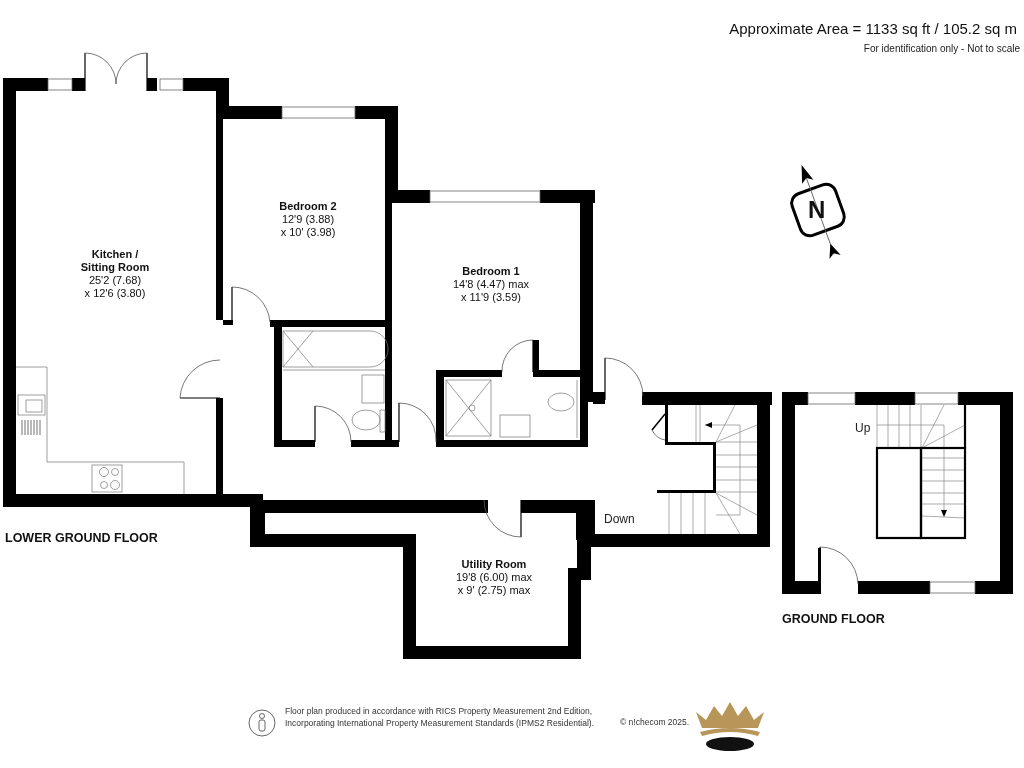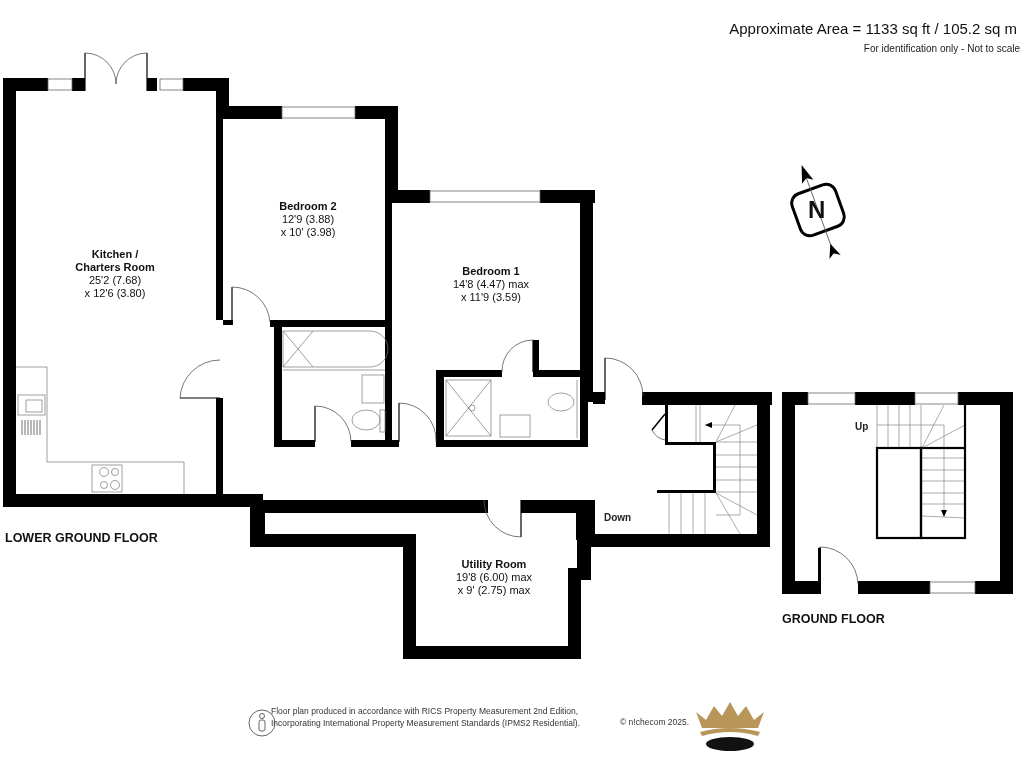--- a/index.html
+++ b/index.html
@@ -5,22 +5,22 @@
   html, body { margin:0; padding:0; background:#ffffff; }
   body { width:1024px; height:768px; position:relative; overflow:hidden; font-family:"Liberation Sans", sans-serif; color:#111; }
   .abs { position:absolute; }
   #plan { position:absolute; left:0; top:0; width:1024px; height:768px; }
   .area-title { position:absolute; right:7px; top:20px; font-size:15px; color:#111; white-space:nowrap; }
   .area-sub { position:absolute; right:4px; top:43px; font-size:10px; color:#222; white-space:nowrap; }
   .room-label { position:absolute; text-align:center; font-size:11px; line-height:13px; color:#111; transform:translateX(-50%); white-space:nowrap; }
   .room-label .name { font-weight:bold; display:block; }
   .room-label .dim { display:block; }
   .floor-label { position:absolute; font-weight:bold; font-size:12.5px; color:#111; white-space:nowrap; }
-  .tiny { position:absolute; font-size:10px; font-weight:bold; color:#222; }
-  .footer { position:absolute; left:271px; top:705px; font-size:8.5px; line-height:12px; color:#333; }
+  .tiny { position:absolute; font-size:12px; font-weight:normal; color:#222; }
+  .footer { position:absolute; left:285px; top:705px; font-size:8.5px; line-height:12px; color:#333; }
   .footer span { display:block; white-space:nowrap; }
   .copyright { position:absolute; left:620px; top:717px; font-size:8.5px; color:#333; white-space:nowrap; }
 </style>
 </head>
 <body>
 
 <div class="area-title">Approximate Area = 1133 sq ft / 105.2 sq m</div>
 <div class="area-sub">For identification only - Not to scale</div>
 
 <svg id="plan" viewBox="0 0 1024 768" xmlns="http://www.w3.org/2000/svg">
@@ -238,21 +238,21 @@
     <circle cx="262" cy="723" r="13"></circle>
     <circle cx="262" cy="716" r="2.5"></circle>
     <rect x="259" y="720" width="6" height="11" rx="2"></rect>
   </g>
 </svg>
 
 <div class="abs" style="left:808px; top:196px; font-size:24px; font-weight:bold;">N</div>
 
 <div class="room-label" style="left:115px; top:248px;">
   <span class="name">Kitchen /</span>
-  <span class="name">Charters Room</span>
+  <span class="name">Sitting Room</span>
   <span class="dim">25'2 (7.68)</span>
   <span class="dim">x 12'6 (3.80)</span>
 </div>
 <div class="room-label" style="left:308px; top:200px;">
   <span class="name">Bedroom 2</span>
   <span class="dim">12'9 (3.88)</span>
   <span class="dim">x 10' (3.98)</span>
 </div>
 <div class="room-label" style="left:491px; top:265px;">
   <span class="name">Bedroom 1</span>

